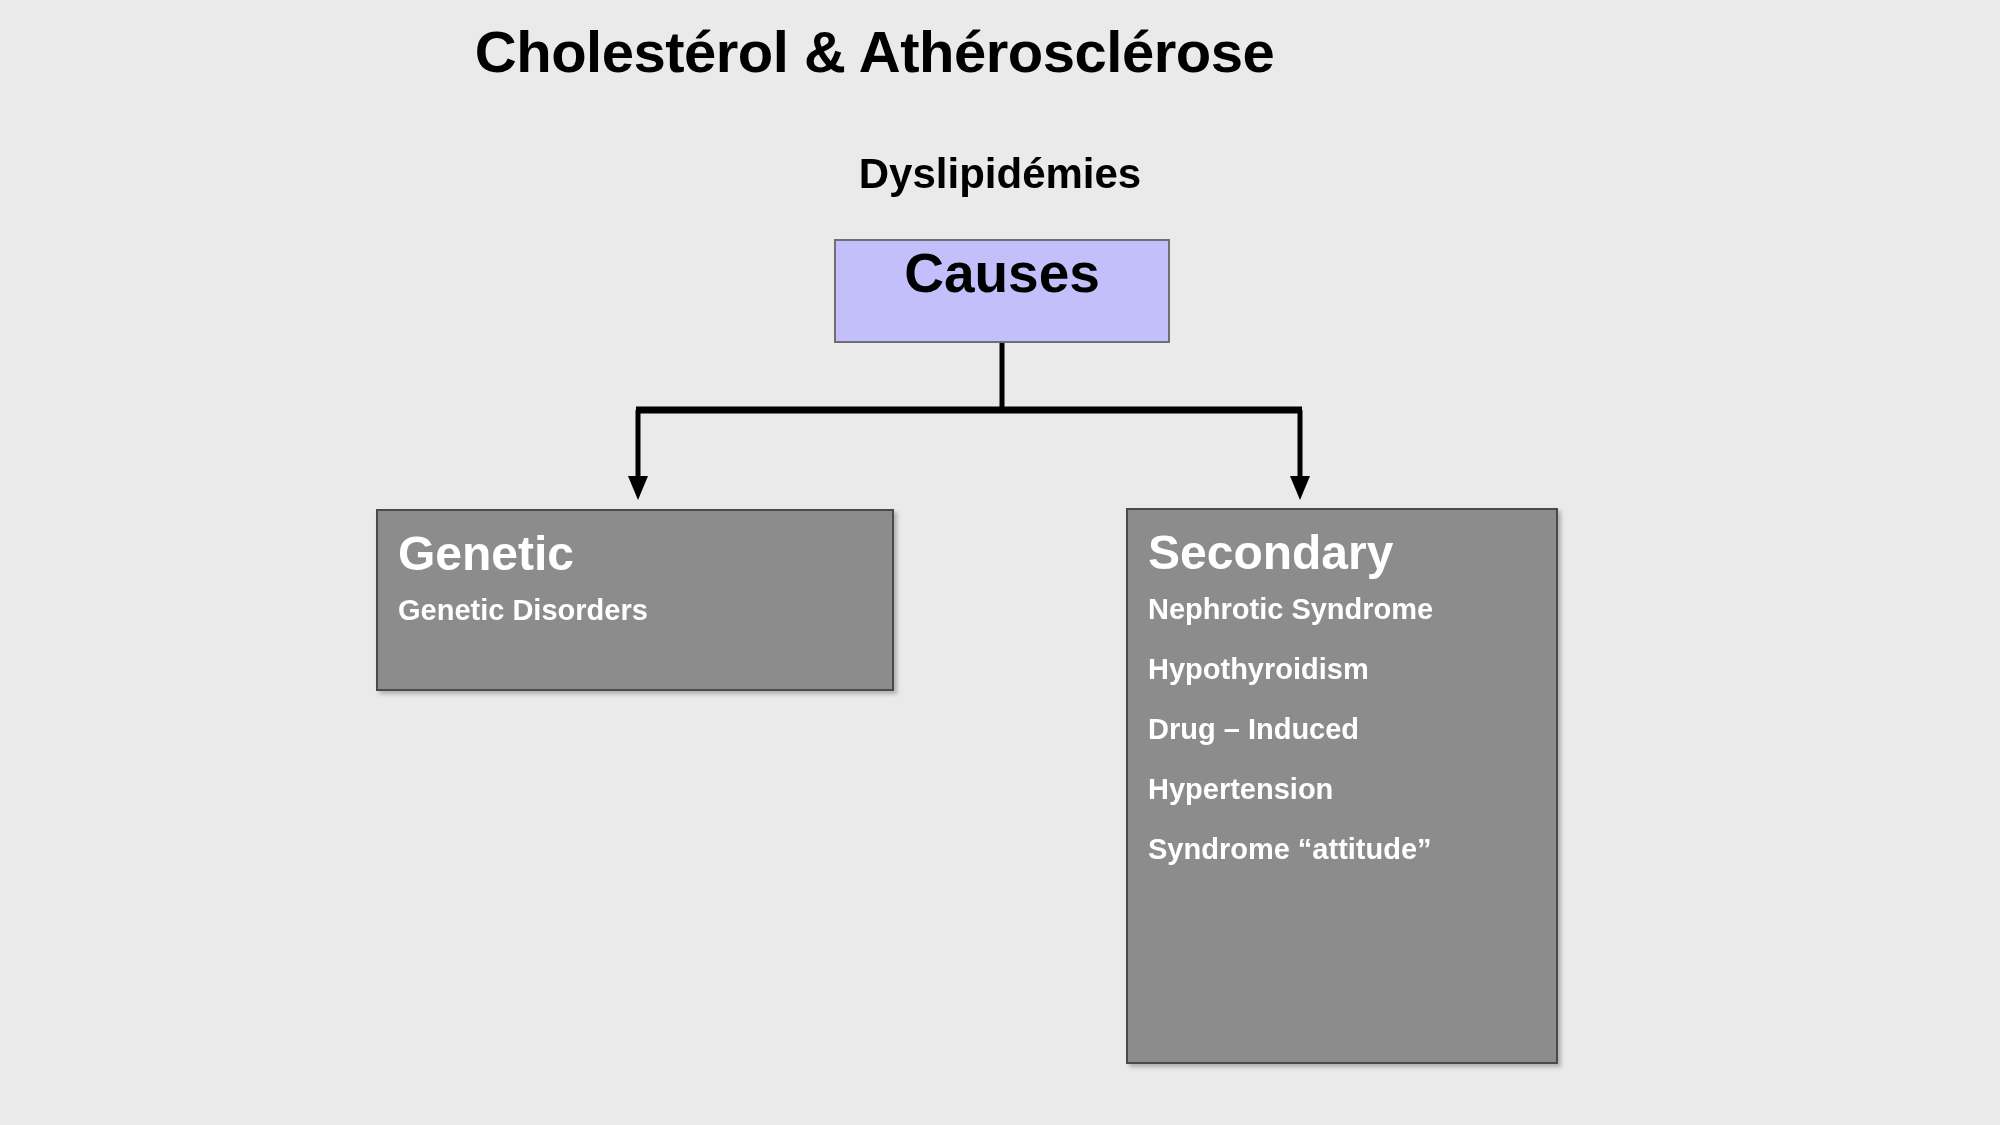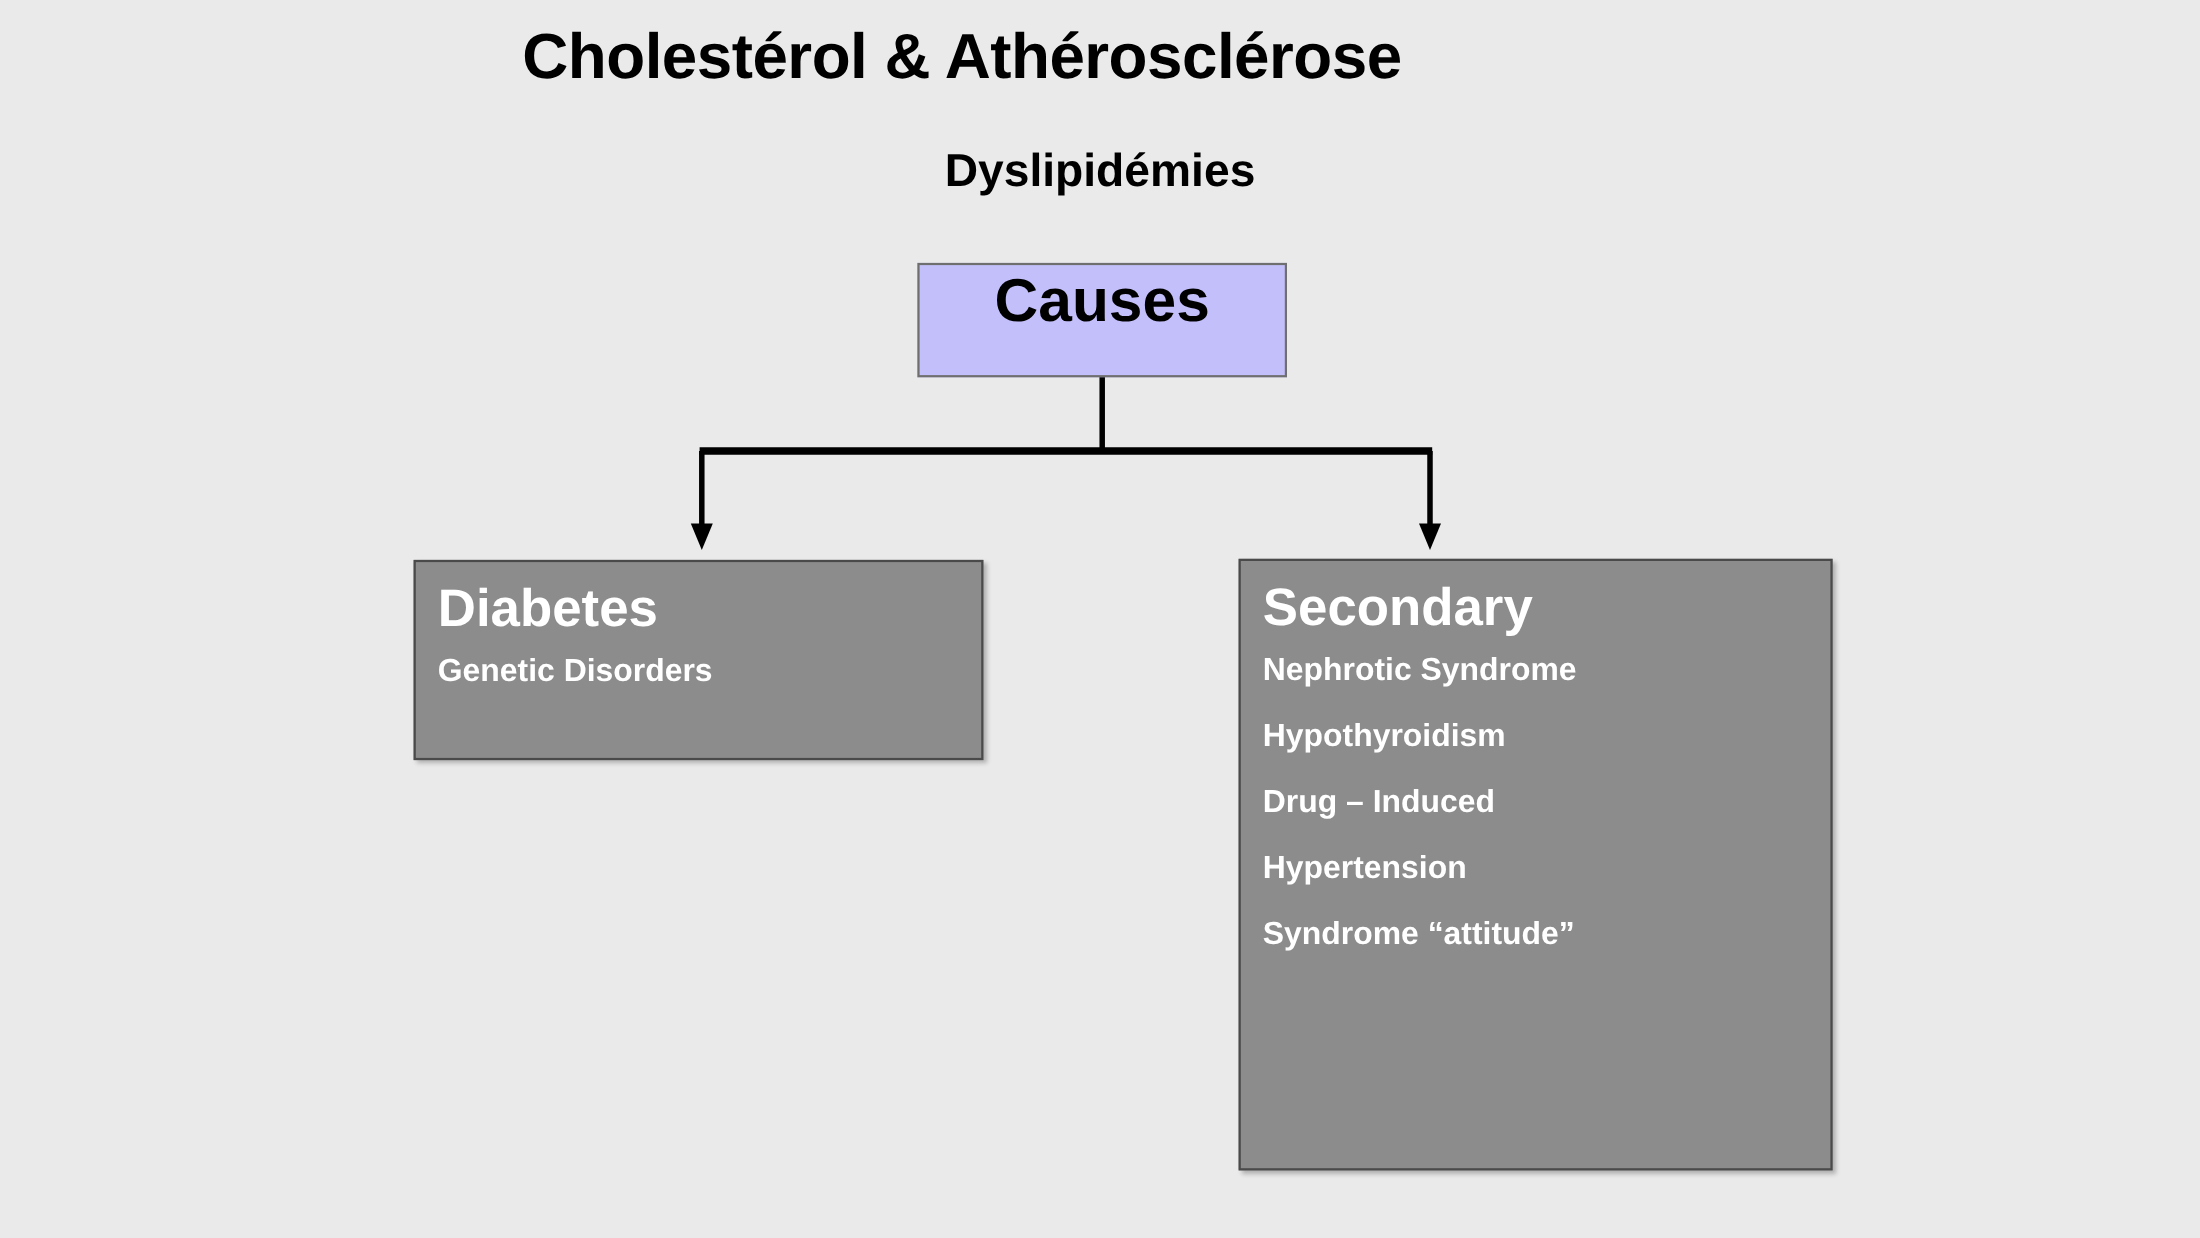--- a/index.html
+++ b/index.html
@@ -27,21 +27,21 @@
     width: 1749px;
     text-align: center;
     font-size: 58px;
     font-weight: bold;
     color: #000000;
     letter-spacing: -0.5px;
   }
 
   .subtitle {
     position: absolute;
-    top: 131px;
+    top: 150px;
     left: 0;
     width: 2000px;
     text-align: center;
     font-size: 42px;
     font-weight: bold;
     color: #000000;
   }
 
   .causes-box {
     position: absolute;
@@ -80,21 +80,21 @@
   }
   .node-box.primary {
     left: 376px;
     top: 509px;
     width: 518px;
     height: 182px;
   }
   .node-box.secondary {
     left: 1126px;
     top: 508px;
-    width: 540px;
+    width: 432px;
     height: 556px;
   }
   .node-heading {
     font-size: 48px;
     font-weight: bold;
     color: #ffffff;
     line-height: 1.05;
     margin-bottom: 16px;
     padding-left: 4px;
   }
@@ -128,21 +128,21 @@
   <svg class="connector" viewBox="0 0 2000 1125" xmlns="http://www.w3.org/2000/svg">
     <line x1="1002" y1="343" x2="1002" y2="410" stroke="#000000" stroke-width="5"></line>
     <line x1="636" y1="410" x2="1302" y2="410" stroke="#000000" stroke-width="7"></line>
     <line x1="638" y1="410" x2="638" y2="480" stroke="#000000" stroke-width="5"></line>
     <polygon points="638,500 628,476 648,476" fill="#000000"></polygon>
     <line x1="1300" y1="410" x2="1300" y2="480" stroke="#000000" stroke-width="5"></line>
     <polygon points="1300,500 1290,476 1310,476" fill="#000000"></polygon>
   </svg>
 
   <div class="node-box primary">
-    <div class="node-heading">Diabetes</div>
+    <div class="node-heading">Genetic</div>
     <div class="node-item">Genetic Disorders</div>
   </div>
 
   <div class="node-box secondary">
     <div class="node-heading">Secondary</div>
     <div class="node-item">Nephrotic Syndrome</div>
     <div class="node-item">Hypothyroidism</div>
     <div class="node-item">Drug – Induced</div>
     <div class="node-item">Hypertension</div>
     <div class="node-item">Syndrome “attitude”</div>

